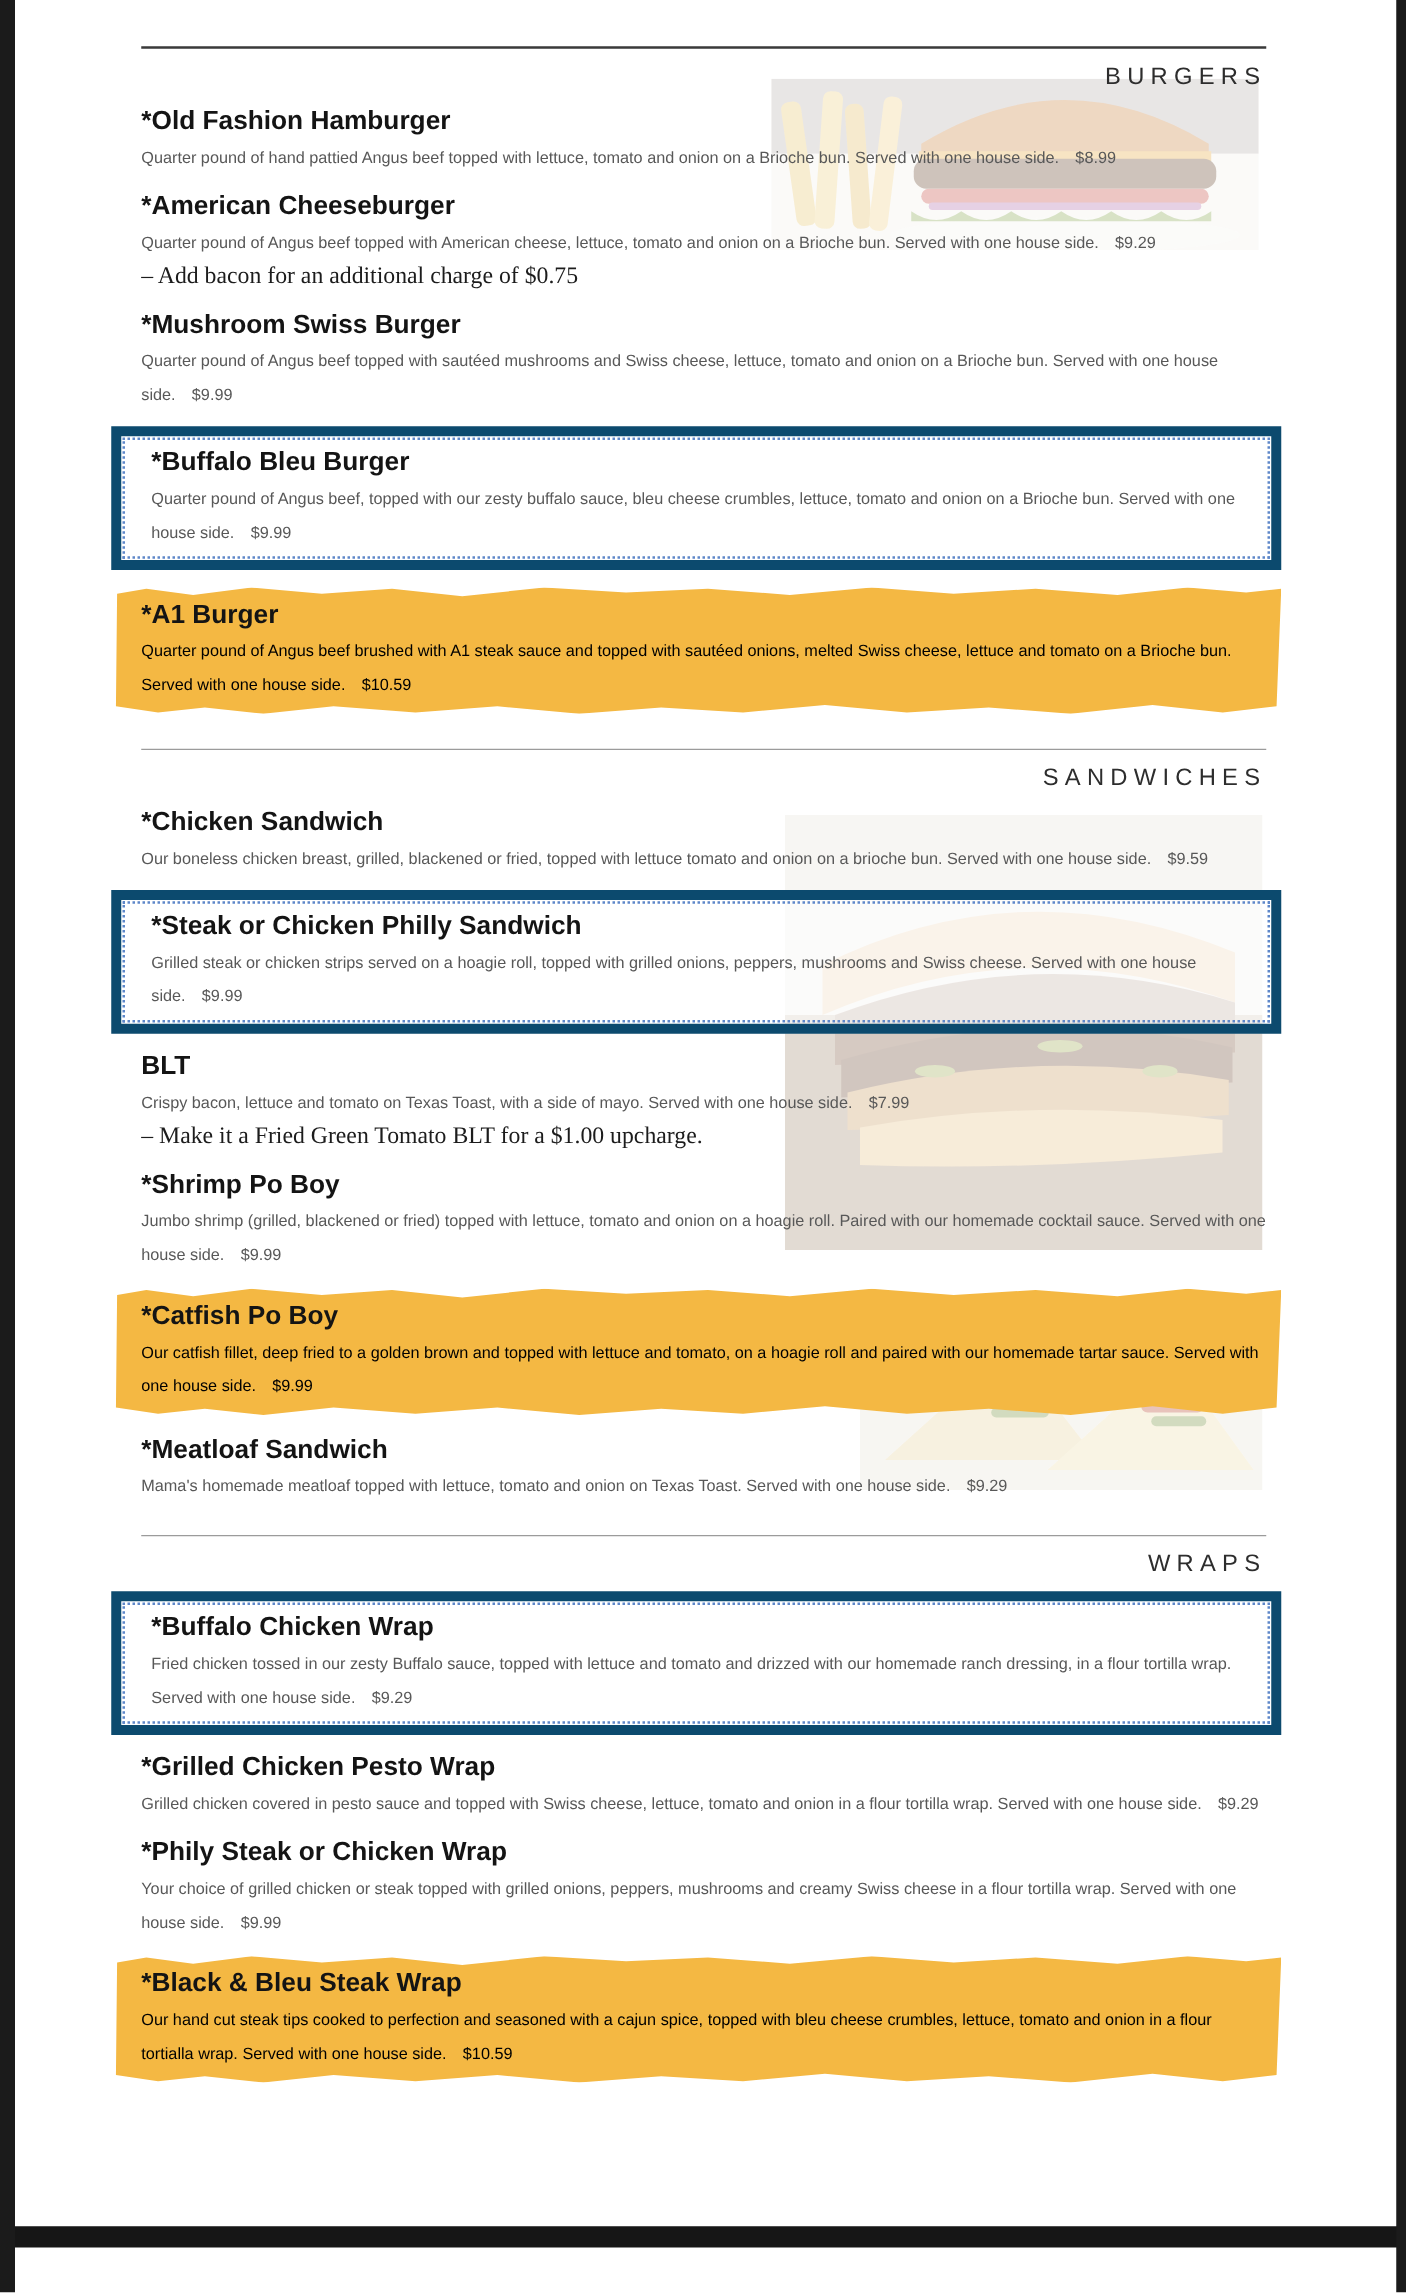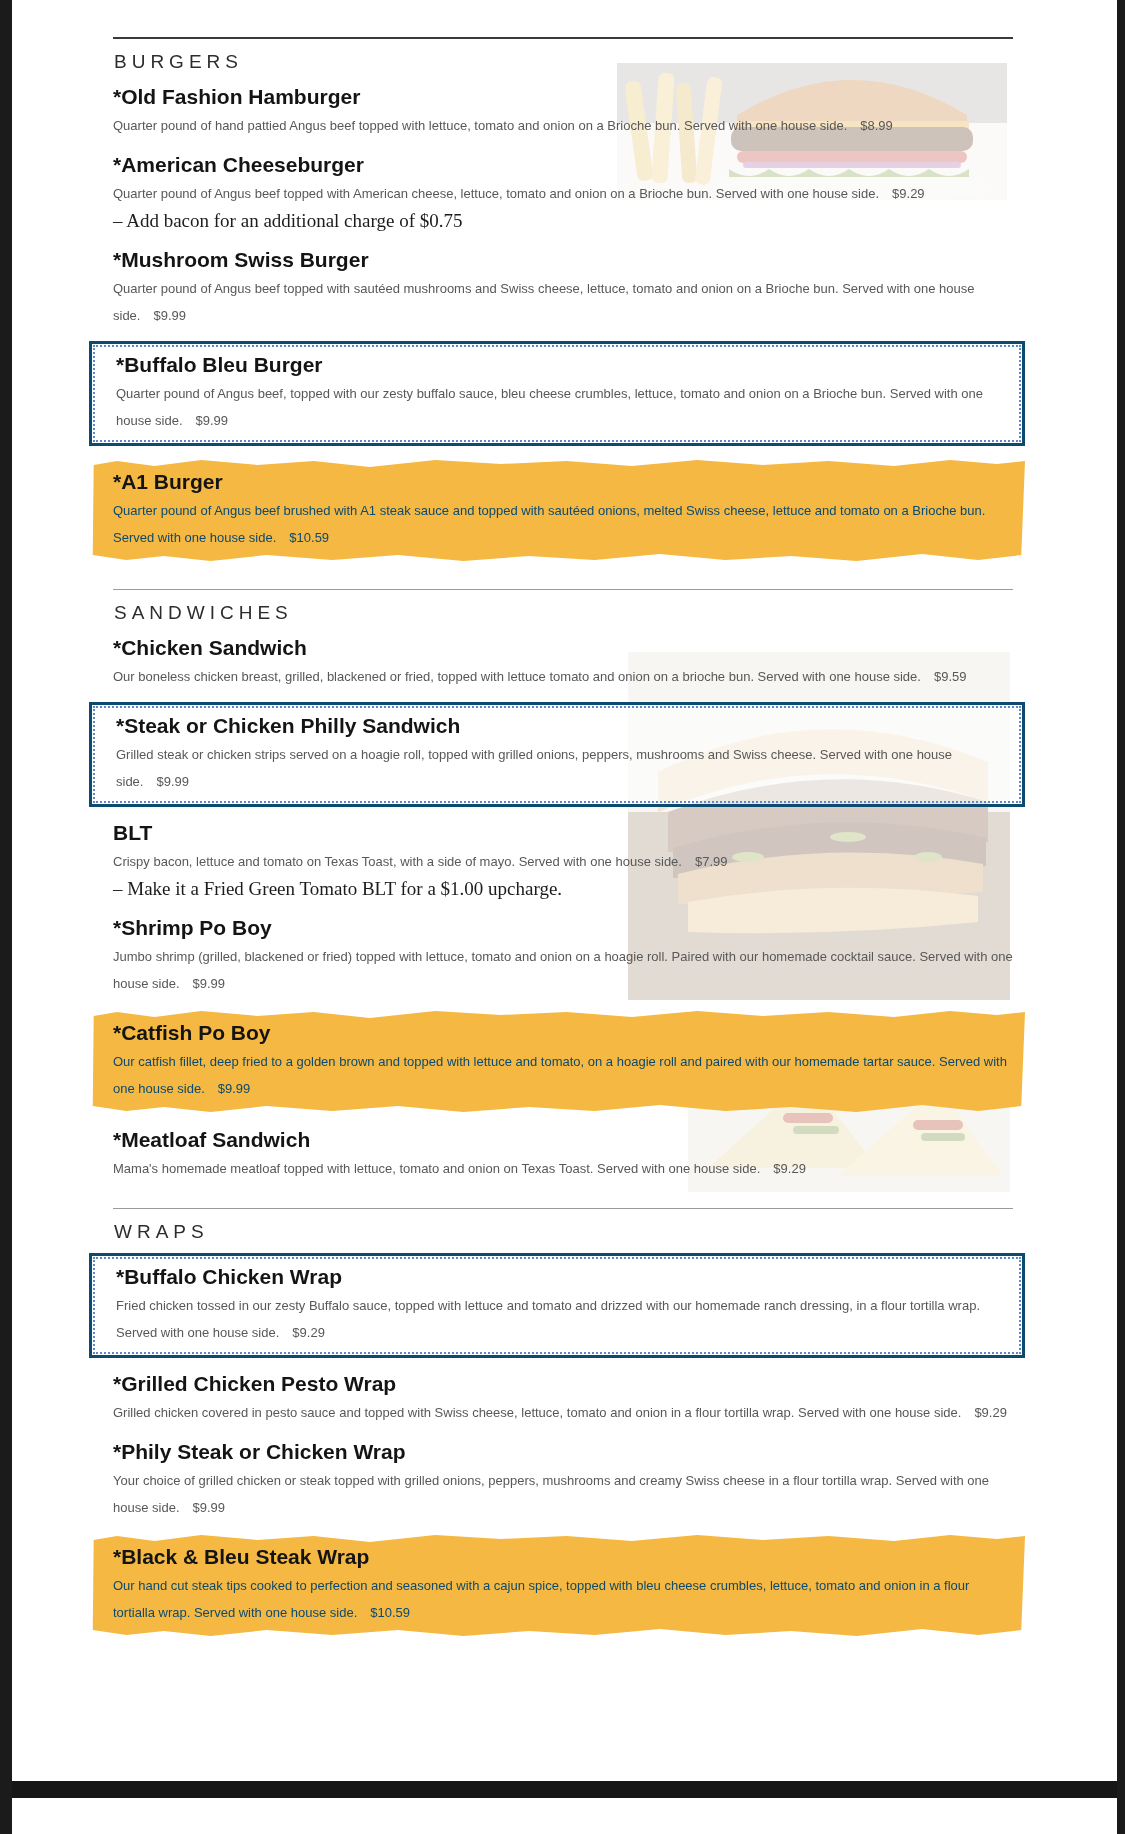--- a/index.html
+++ b/index.html
@@ -15,35 +15,36 @@
   
   .photo{position:absolute;z-index:0;}
 
   .content{position:absolute;left:113px;top:0;width:900px;z-index:1;}
 
   .rule{border:0;border-top:1px solid #9b9b9b;margin:26px 0 0 0;width:100%;}
   .rule.dark{border-top:2px solid #3a3a3a;margin-top:37px;}
   .section-title{
     font-size:19px;font-weight:500;color:#2d2d2d;letter-spacing:5px;
     margin:12px 0 10px 1px;
+    text-align:right;
   }
   .item{position:relative;margin:0 0 12px 0;}
   .item-title{font-size:21px;line-height:28px;font-weight:700;color:#141414;margin:0;}
   .item-desc{font-size:13px;line-height:27px;color:#585858;margin:1px 0 0 0;}
   .price{padding-left:13px;}
   .note{
     font-family:"Liberation Serif", serif;font-size:19px;
     line-height:26px;color:#1c1c1c;margin:1px 0 0 0;
   }
 
   
   .item.selected{
     margin-left:-24px;margin-right:-12px;
     padding:7px 12px 9px 24px;
-    border:3px solid #0c4a6e;
+    border:8px solid #0c4a6e;
     background:rgba(255,255,255,0.55);
   }
   .item.selected::before{
     content:"";position:absolute;inset:1px;border:2px dotted #5e87c9;pointer-events:none;
   }
 
   
   .item.highlight{
     margin-left:-24px;margin-right:-12px;
     padding:10px 14px 12px 24px;
@@ -51,21 +52,21 @@
     clip-path:polygon(
       0.5% 7px,3% 3px,7% 8px,12% 2px,18% 7px,24% 3px,30% 9px,37% 2px,44% 6px,51% 3px,
       58% 8px,65% 2px,72% 7px,79% 3px,86% 8px,92% 2px,97% 6px,100% 3px,
       99.6% calc(100% - 8px),95% calc(100% - 3px),89% calc(100% - 9px),82% calc(100% - 2px),
       75% calc(100% - 7px),68% calc(100% - 3px),61% calc(100% - 9px),54% calc(100% - 3px),
       47% calc(100% - 7px),40% calc(100% - 2px),33% calc(100% - 8px),26% calc(100% - 3px),
       19% calc(100% - 8px),13% calc(100% - 2px),8% calc(100% - 7px),4% calc(100% - 3px),
       0.4% calc(100% - 8px)
     );
   }
-  .item.highlight .item-desc{color:#0c4a6e;}
+  .item.highlight .item-desc{color:#000000;}
 </style>
 </head>
 <body>
 
 <svg class="photo" style="left:617px;top:63px;opacity:0.3;" width="390" height="137" viewBox="0 0 390 137">
   <rect x="0" y="0" width="390" height="60" fill="#5a4a42" opacity="0.45"></rect>
   <rect x="0" y="60" width="390" height="77" fill="#e8e2d8" opacity="0.6"></rect>
   <g>
     <rect x="14" y="18" width="16" height="100" rx="6" fill="#e7c46a" transform="rotate(-8 22 68)"></rect>
     <rect x="38" y="10" width="16" height="110" rx="6" fill="#eccf7c" transform="rotate(4 46 65)"></rect>

